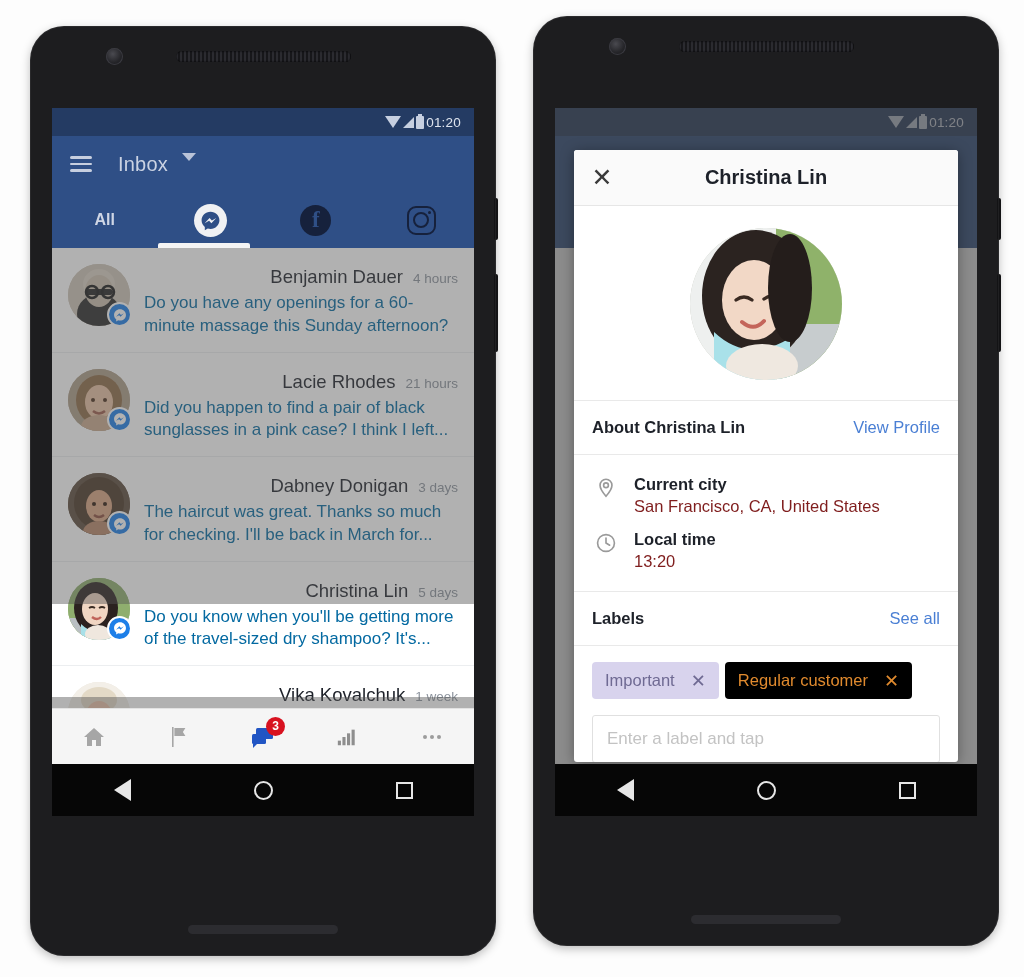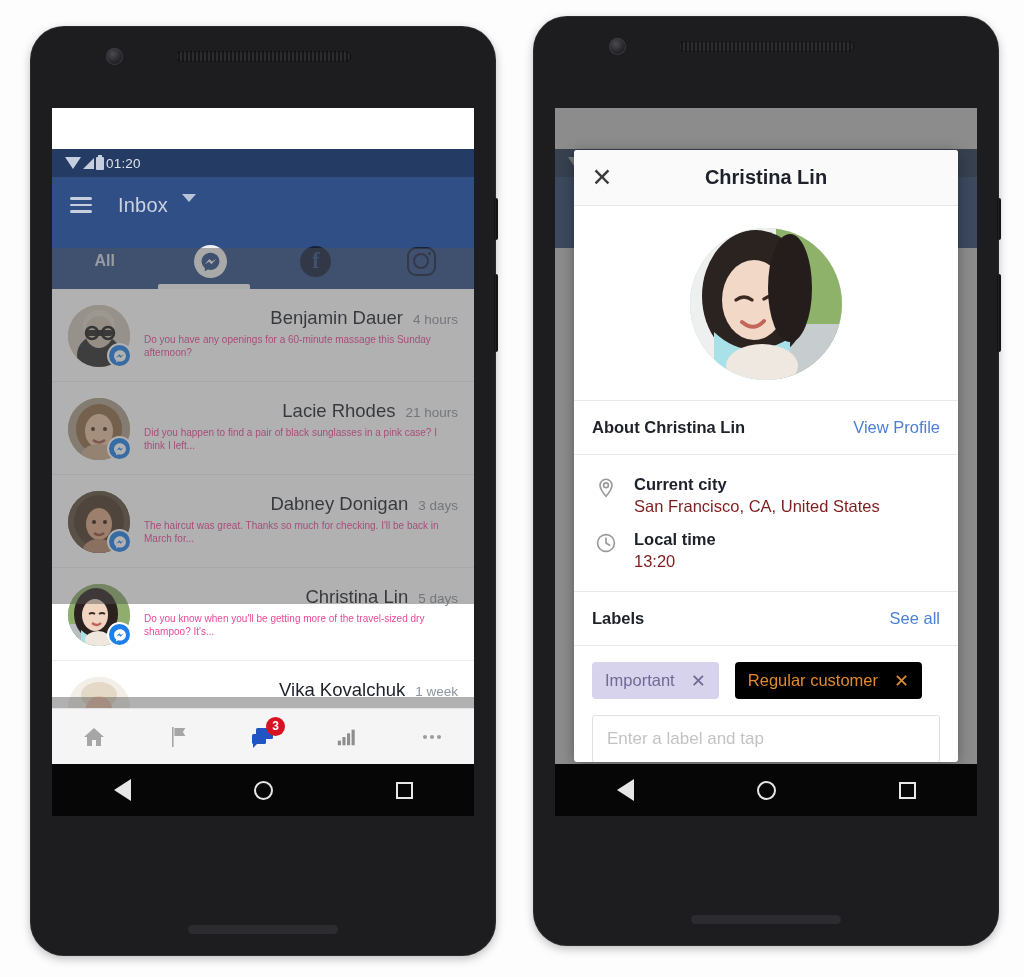--- a/index.html
+++ b/index.html
@@ -68,23 +68,23 @@
   }
   .nav-home {
     width: 19px; height: 19px; border-radius: 50%;
     border: 2.6px solid #f2f2f2;
   }
   .nav-recent { width: 17px; height: 17px; border: 2.6px solid #f2f2f2; }
 
   
   .statusbar {
     height: 28px; background: #243b63;
-    display: flex; align-items: center; 
+    display: flex; align-items: center; justify-content: flex-end;
     gap: 2px; padding: 0 13px;
-    color: #cdd5e4; font-size: 12.5px; letter-spacing: .2px; margin-top: 41px;
+    color: #cdd5e4; font-size: 12.5px; letter-spacing: .2px;
   }
   .ic-wifi {
     width: 0; height: 0;
     border-left: 8px solid transparent; border-right: 8px solid transparent;
     border-top: 12px solid #c6cfe0;
   }
   .ic-signal {
     width: 0; height: 0;
     border-left: 11px solid transparent; border-bottom: 11px solid #c6cfe0;
   }
@@ -171,21 +171,21 @@
     position: absolute; right: -2px; bottom: -1px;
     width: 25px; height: 25px; border-radius: 50%;
     background: #1d7fe8; border: 2.5px solid #fff;
     display: flex; align-items: center; justify-content: center;
   }
   .msg-body { flex: 1; min-width: 0; padding-top: 2px; }
   .msg-top { display: flex; align-items: baseline; justify-content: flex-end; gap: 10px; }
   .msg-name { font-size: 18.5px; color: #1d2129; font-weight: 500; white-space: nowrap; }
   .msg-time { font-size: 13.5px; color: #8d949e; white-space: nowrap; }
   .msg-snippet {
-    font-size: 10px; color: #ec4899; line-height: 1.34; margin-top: 4px;
+    font-size: 17px; color: #0369a1; line-height: 1.34; margin-top: 4px;
   }
 
   
   .scrim {
     position: absolute; left: 0; right: 0;
     background: rgba(85,85,85,0.46); pointer-events: none;
   }
 
   
   .bottomnav {
@@ -240,21 +240,21 @@
   .section-title { font-size: 16.5px; font-weight: bold; color: #1d2129; }
   .section-link { font-size: 16.5px; color: #4a7fd4; cursor: pointer; }
 
   .info-list { padding: 13px 18px 13px 20px; border-bottom: 1px solid #e9e9e9; }
   .info-row { display: flex; gap: 16px; align-items: flex-start; padding: 7px 0; }
   .info-icon { width: 24px; flex: 0 0 24px; display:flex; justify-content:center; padding-top:2px; }
   .info-label { font-size: 16.5px; font-weight: bold; color: #1d2129; }
   .info-value { font-size: 16.5px; color: #7f1d1d; margin-top: 3px; }
 
   .labels-area { padding: 16px 18px 0; }
-  .chips { display: flex; gap: 16px; flex-wrap: wrap; }
+  .chips { display: flex; gap: 6px; flex-wrap: wrap; }
   .chip {
     display: flex; align-items: center; gap: 16px;
     border-radius: 4px; padding: 9px 13px; cursor: pointer;
   }
   .chip-text { font-size: 16.5px; }
   .chip-x { font-size: 18px; line-height: 1; font-weight: 400; }
   .label-input {
     margin-top: 16px; width: 100%;
     border: 1px solid #e0e0e0; border-radius: 3px;
     padding: 13px 14px; font-size: 17px; color: #bdbdbd;

